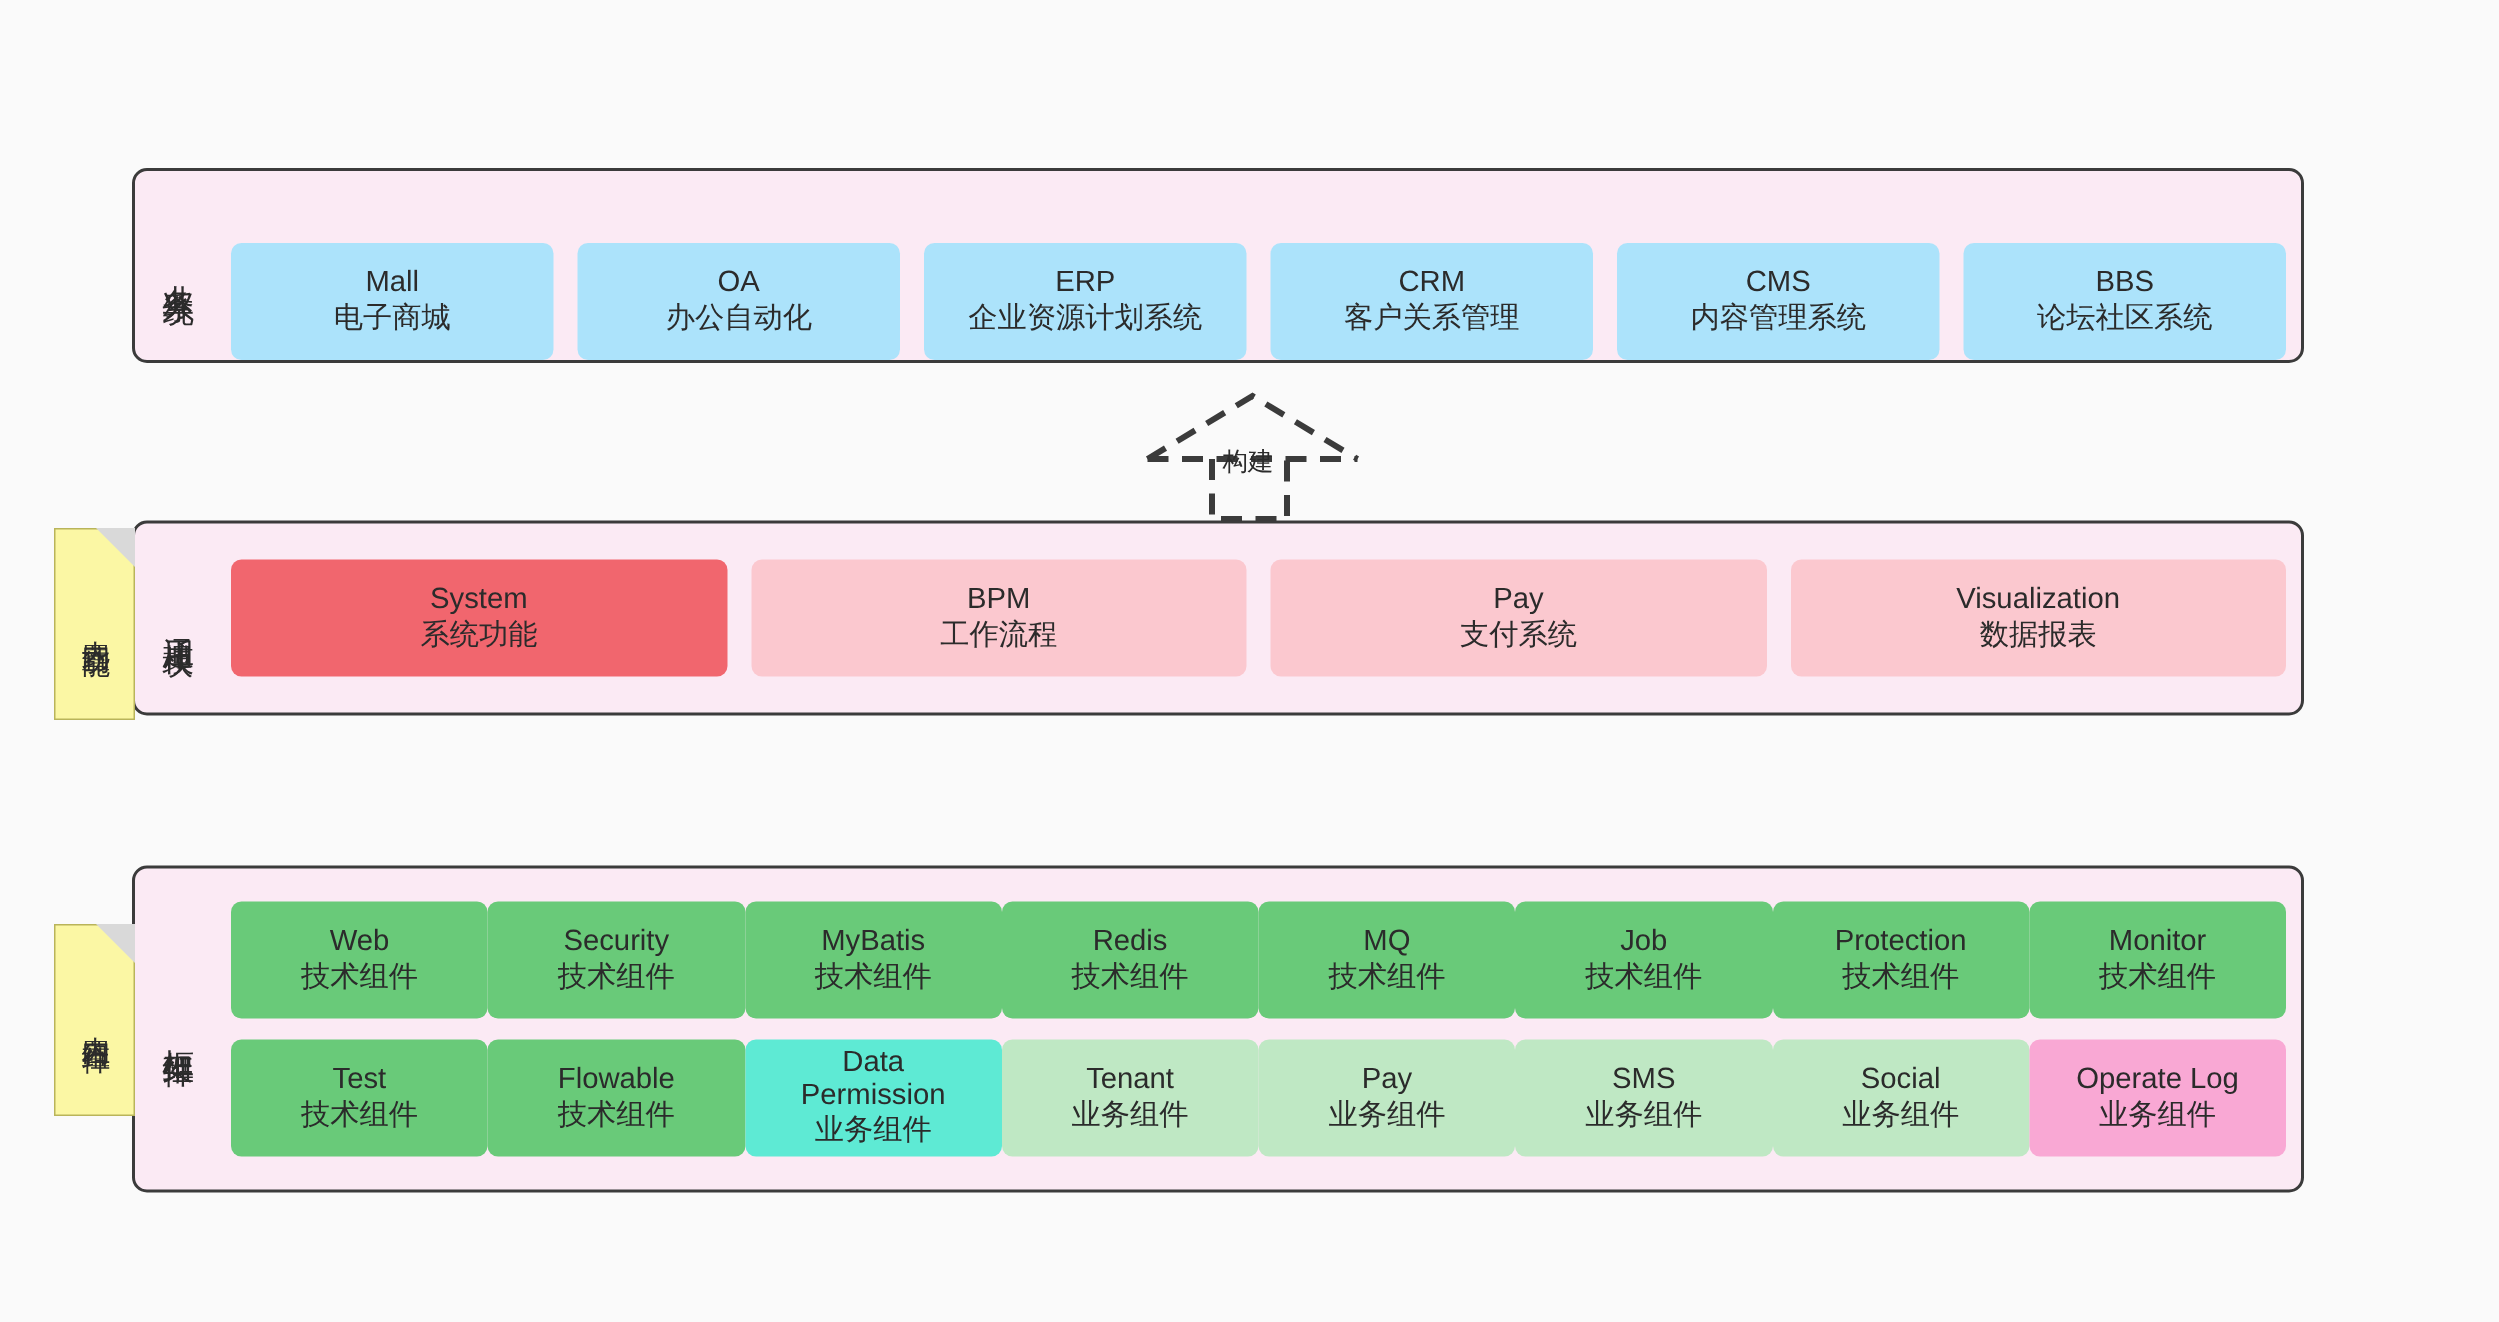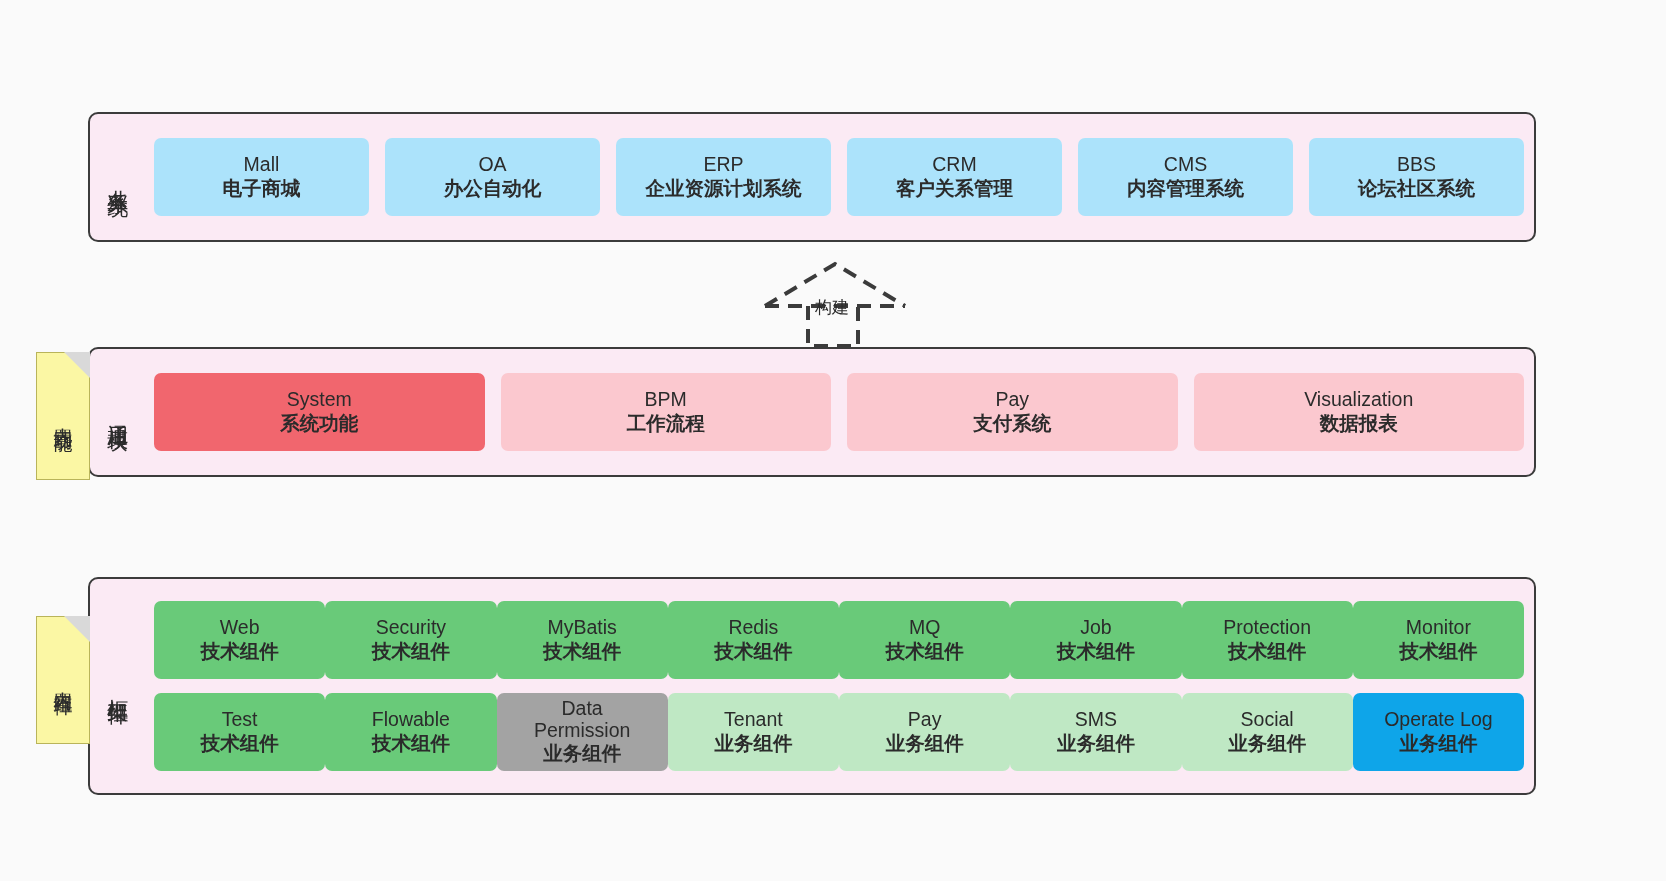--- a/index.html
+++ b/index.html
@@ -54,26 +54,26 @@
     display: flex;
     flex-direction: column;
     align-items: center;
     justify-content: center;
     text-align: center;
     color: #2b2b2b;
     line-height: 1.22;
     padding: 4px 6px;
   }
   .node .en { font-size: 19.5px; }
-  .node .cn { font-size: 19.5px; font-weight: bold; }
+  .node .cn { font-size: 19.5px; }
   .node.wrap-en .en { font-size: 19.5px; line-height: 1.12; }
 
   
   #biz-layer { left: 88px; top: 112px; width: 1448px; height: 130px; }
-  #biz-layer .layer-body { gap: 16px; padding-left: 8px; padding-right: 10px; }
+  #biz-layer .layer-body { gap: 16px; padding-left: 8px; padding-right: 10px; align-items: flex-end; }
   #biz-layer .node { flex: 1 1 0; height: 78px; background: #ace3fb; }
 
   
   #mod-layer { left: 88px; top: 347px; width: 1448px; height: 130px; }
   #mod-layer .layer-body { gap: 16px; padding-left: 8px; padding-right: 10px; }
   #mod-layer .node { flex: 1 1 0; height: 78px; }
 
   
   #fw-layer { left: 88px; top: 577px; width: 1448px; height: 218px; }
   #fw-layer .layer-body { flex-direction: column; justify-content: center; gap: 14px; padding: 0 10px 0 8px; }
@@ -227,41 +227,41 @@
 
       <div class="fw-row">
         <div class="node" style="background:#69ca79">
           <span class="en">Test</span>
           <span class="cn">技术组件</span>
         </div>
         <div class="node" style="background:#69ca79">
           <span class="en">Flowable</span>
           <span class="cn">技术组件</span>
         </div>
-        <div class="node wrap-en" style="background:#a3a3a3">
+        <div class="node wrap-en" style="background:#5eead4">
           <span class="en" style="display:block; max-width:100px;">Data Permission</span>
           <span class="cn">业务组件</span>
         </div>
         <div class="node" style="background:#bfe8c4">
           <span class="en">Tenant</span>
           <span class="cn">业务组件</span>
         </div>
         <div class="node" style="background:#bfe8c4">
           <span class="en">Pay</span>
           <span class="cn">业务组件</span>
         </div>
         <div class="node" style="background:#bfe8c4">
           <span class="en">SMS</span>
           <span class="cn">业务组件</span>
         </div>
         <div class="node" style="background:#bfe8c4">
           <span class="en">Social</span>
           <span class="cn">业务组件</span>
         </div>
-        <div class="node" style="background:#0ea5e9">
+        <div class="node" style="background:#f9a8d4">
           <span class="en">Operate Log</span>
           <span class="cn">业务组件</span>
         </div>
       </div>
 
     </div>
   </div>
 
   <div class="note" id="note-func">
     <span>内置功能</span>

